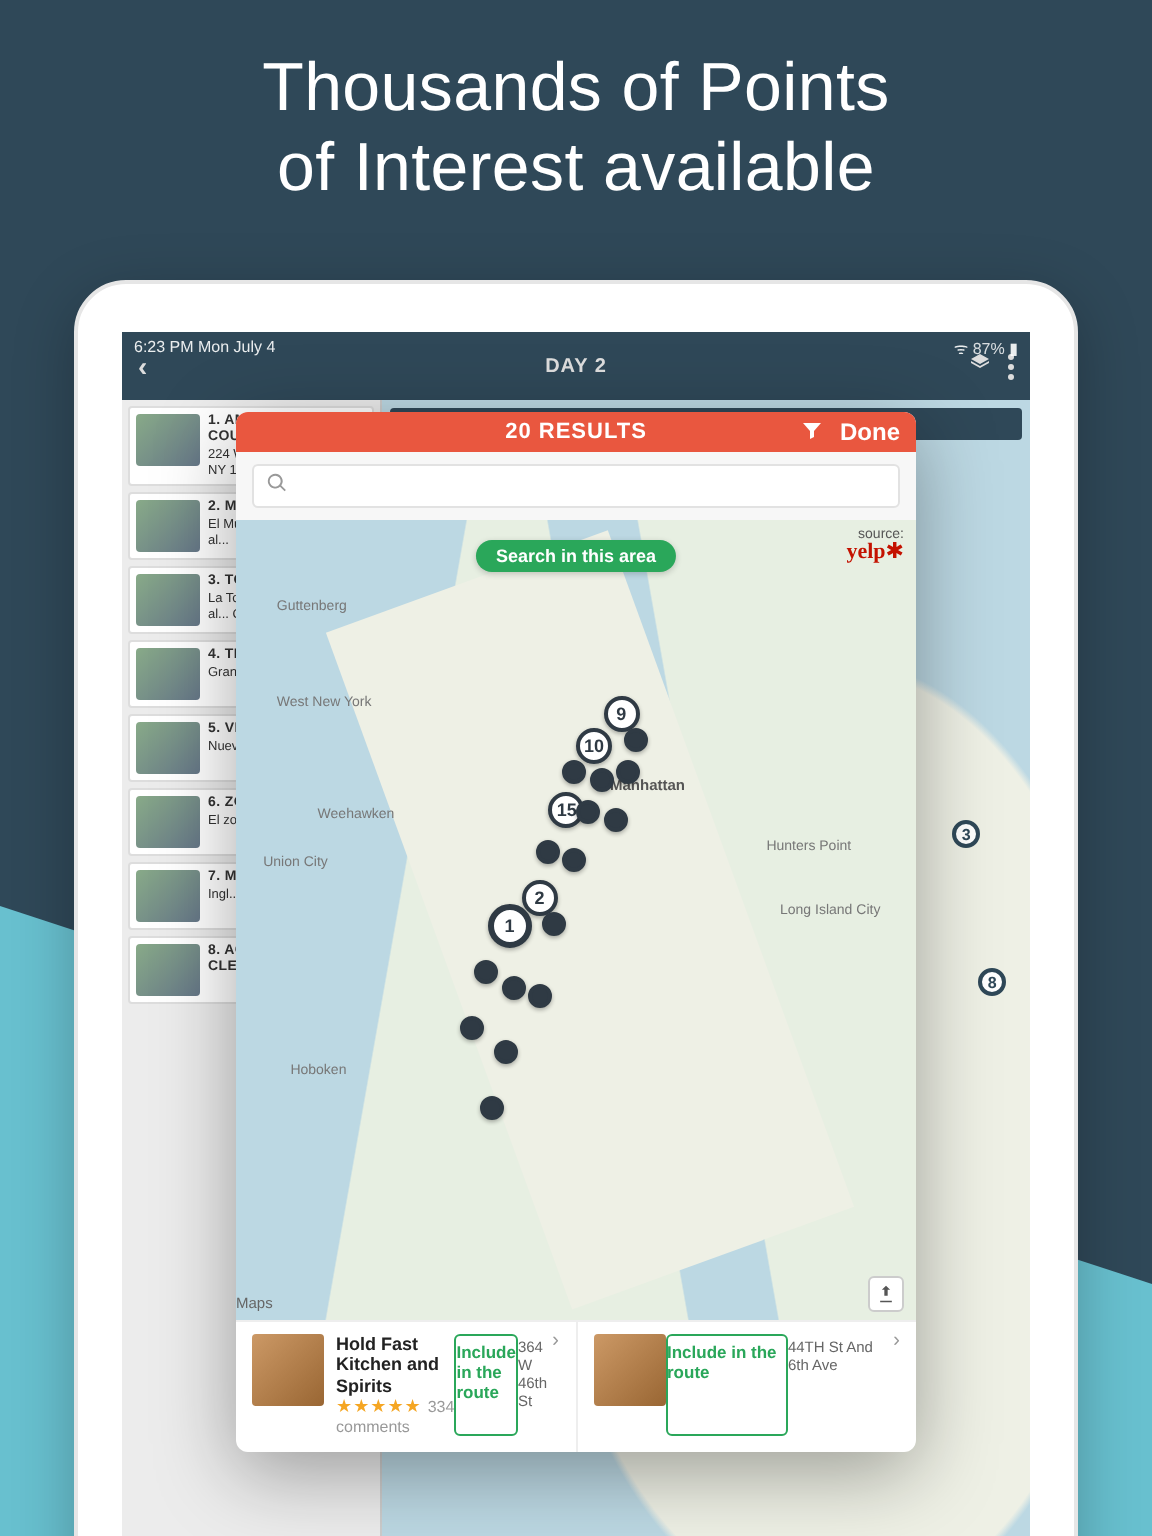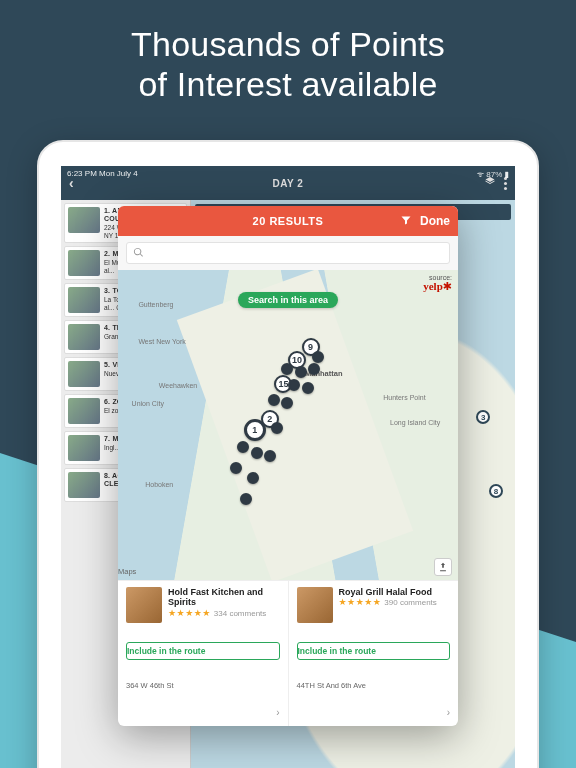--- a/index.html
+++ b/index.html
@@ -31,43 +31,43 @@
   .bgmap .water { position:absolute; inset:0; background:
      radial-gradient(ellipse at 30% 40%, #e9efe0 0 35%, transparent 36%),
      radial-gradient(ellipse at 70% 60%, #eef0e5 0 45%, transparent 46%),
      #bcd8e3; }
   .bgmap .infobar { position:absolute; left:4px; right:4px; top:4px; height:16px; background:#2f4858; color:#fff; font-size:7.5px; display:flex; align-items:center; justify-content:center; border-radius:2px; gap:6px; }
   .bgmap .infobar .walk { position:absolute; left:6px; }
   .pin { position:absolute; width:14px; height:14px; border-radius:50%; background:#fff; border:2px solid #2f4858; font-size:8px; font-weight:700; color:#2f4858; display:flex; align-items:center; justify-content:center; }
   
   .modalwrap { position:absolute; inset:0; top:40px; z-index:10; display:flex; justify-content:center; padding:0 18px; }
   .modal { background:#fff; width:340px; border-radius:6px; overflow:hidden; box-shadow:0 10px 40px rgba(0,0,0,.35); display:flex; flex-direction:column; height: 520px; }
-  .m-hdr { background:#e9573f; color:#fff; height:30px; display:flex; align-items:center; justify-content:center; font-size:11px; font-weight:800; letter-spacing:.5px; position:relative; }
+  .m-hdr { background:#e9573f; color:#fff; height:20px; display:flex; align-items:center; justify-content:center; font-size:11px; font-weight:800; letter-spacing:.5px; position:relative; }
   .m-hdr .done { position:absolute; right:8px; font-size:12px; font-weight:600; letter-spacing:0; }
   .m-hdr .filter { position:absolute; right:46px; }
   .m-search { padding:6px 8px; background:#f7f7f7; }
   .m-search .field { background:#fff; border:1px solid #e2e2e2; border-radius:3px; height:22px; display:flex; align-items:center; padding:0 6px; gap:5px; }
   .m-search input { border:0; outline:0; font-size:9.5px; flex:1; color:#555; background:transparent; }
   .m-map { flex:1; position:relative; background:#d9e9db; overflow:hidden; }
   .m-map .water { position:absolute; inset:0; background:
      linear-gradient(100deg, #bcd8e3 0 28%, transparent 28.2%),
      linear-gradient(80deg, transparent 0 55%, #bcd8e3 55.2% 66%, transparent 66.2%),
      #e7efe2; }
   .m-map .land { position:absolute; left:30%; top:5%; width:44%; height:90%; background:#eef0e5; transform:rotate(-20deg); }
-  .m-map .badge { position:absolute; left:50%; top:22px; transform:translateX(-50%); background:#2aa75a; color:#fff; font-size:9px; font-weight:700; padding:3px 10px; border-radius:10px; box-shadow:0 1px 3px rgba(0,0,0,.2); }
+  .m-map .badge { position:absolute; left:50%; top:10px; transform:translateX(-50%); background:#2aa75a; color:#fff; font-size:9px; font-weight:700; padding:3px 10px; border-radius:10px; box-shadow:0 1px 3px rgba(0,0,0,.2); }
   .m-map .attr { position:absolute; left:0; bottom:4px; font-size:7.5px; color:#666; }
   .m-map .share { position:absolute; right:6px; bottom:4px; width:18px; height:18px; background:#fff; border:1px solid #ccc; border-radius:3px; display:flex; align-items:center; justify-content:center; }
   .m-map .yelp { position:absolute; right:6px; top:4px; font-size:7px; color:#555; text-align:right; line-height:1; }
   .m-map .yelp b { color:#c41200; font-size:11px; font-family: Georgia, serif; }
   .mpin { position:absolute; width:18px; height:18px; border-radius:50%; background:#fff; border:2.5px solid #2f3a44; font-size:9px; font-weight:800; display:flex; align-items:center; justify-content:center; color:#2f3a44; box-shadow:0 1px 2px rgba(0,0,0,.3);}
   .mpin.sm { width:12px; height:12px; background:#2f3a44; border:2px solid #2f3a44; }
   .mpin.sel { width:22px; height:22px; border-width:3px; z-index:2;}
   
   .cards { display:flex; gap:0; border-top:1px solid #eee; }
-  .card { flex:1; padding:6px 8px 8px; border-right:1px solid #eee; display:flex; flex-direction:column; gap:19px; }
+  .card { flex:1; padding:6px 8px 8px; border-right:1px solid #eee; display:flex; gap:0; }
   .card:last-child { border-right:0; }
   .card .row1 { display:flex; gap:6px; }
   .card .photo { width:36px; height:36px; background:linear-gradient(135deg,#c96,#963); border-radius:2px; }
   .card .meta { flex:1; }
   .card .title { font-size:9px; font-weight:700; color:#222; line-height:1.15; }
   .card .stars { color:#f5a623; font-size:9px; letter-spacing:.5px; }
   .card .stars .cnt { color:#999; font-size:8px; margin-left:3px; letter-spacing:0;}
   .card .btn { border:1.2px solid #2aa75a; color:#2aa75a; font-size:8.5px; font-weight:700; padding:3px 0; border-radius:3px; }
   .card .addr { font-size:7.5px; color:#666; margin-top:2px; }
   .card .chev { text-align:right; color:#999; font-size:10px; margin-top:-2px; }
@@ -232,24 +232,20 @@
        <div class="stars">★★★★★<span class="cnt">334 comments</span></div>
      </div>
    </div>
    <div class="btn">Include in the route</div>
    <div class="addr">364 W 46th St</div>
    <div class="chev">›</div>
             </div>
             <div class="card">
    <div class="row1">
      <div class="photo"></div>
-     <div class="meta">
-       <div class="title">Royal Grill Halal Food</div>
-       <div class="stars">★★★★★<span class="cnt">390 comments</span></div>
-     </div>
    </div>
    <div class="btn">Include in the route</div>
    <div class="addr">44TH St And 6th Ave</div>
    <div class="chev">›</div>
             </div>
           </div>
       </div>
     </div>
 
   </div>

